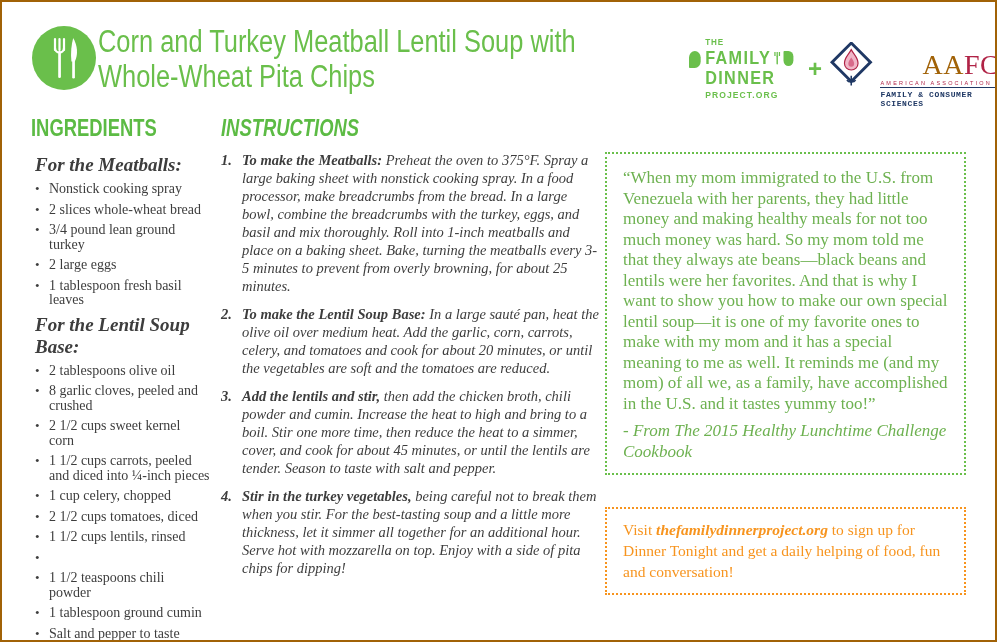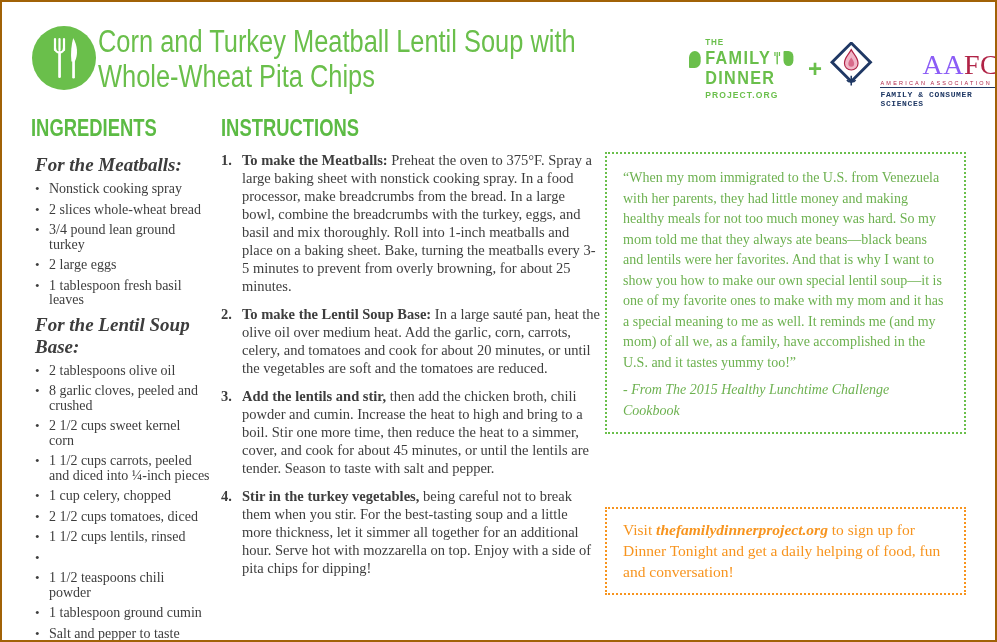--- a/index.html
+++ b/index.html
@@ -26,47 +26,47 @@
   .fdp-the { font-size:9px; letter-spacing:1px; margin-bottom:2px; }
   .fdp-big { font-size:18px; letter-spacing:1.5px; margin-bottom:2px; display:flex; align-items:center; gap:3px; }
   .fdp-proj { font-size:9.5px; letter-spacing:1.2px; margin-top:1px; }
   .fdp-closequote { width:11px; height:15px; background:#6abf4b; border-radius:1px 6px 6px 6px; }
   .plus { position:absolute; left:806px; top:53px; color:#6abf4b;
           font-family:"Liberation Sans", sans-serif; font-weight:700; font-size:24px; }
   
   .aafcs { position:absolute; left:824px; top:40px; display:flex; align-items:flex-start; gap:2px; }
   .aafcs-text { display:flex; flex-direction:column; margin-top:10px; }
   .aafcs-acro { font-family:"Liberation Serif", serif; font-size:28px; line-height:26px; letter-spacing:.5px; }
-  .aafcs-aa { color:#8b5cf6;margin-left:44px; } .aafcs-fcs { color:#b02346; }
+  .aafcs-aa { color:#a16207;margin-left:44px; } .aafcs-fcs { color:#b02346; }
   .aafcs-line1 { color:#b02346; font-family:"Liberation Sans", sans-serif; font-size:5.5px; letter-spacing:2.2px; margin:2px 0 1px 2px; }
   .aafcs-line2 { color:#1f3864; font-family:Liberation Mono, monospace; font-weight:700; font-size:8px; letter-spacing:.6px;
                  border-top:1px solid #1f3864; padding-top:1.5px; margin-left:2px; }
   
   .col-header {
     font-family:"Liberation Sans", sans-serif; font-weight:700; font-size:23px; color:#5cbb44;
     transform:scaleX(0.8); transform-origin:left top; display:inline-block; white-space:nowrap;
     margin-bottom:9px;
   }
   
   .ingredients { position:absolute; left:29px; top:113px; width:196px; }
   .ing-section-title { font-weight:700; font-style:italic; font-size:19px; margin:3px 0 6px 4px; }
   .ing-list { list-style:none; }
   .ing-item { display:flex; margin-bottom:6px; }
   .blt { width:14px; flex:0 0 14px; font-size:13px; line-height:14.5px; padding-left:4px; }
   .itx { font-size:14px; line-height:14.5px; white-space:pre-line; padding-left:4px; }
   
-  .instructions { position:absolute; left:219px; top:113px; width:380px; }
+  .instructions { position:absolute; left:219px; top:113px; width:380px;font-style:italic; }
   .step { display:flex; margin-bottom:10px; }
   .num { flex:0 0 21px; font-weight:700; font-size:14.5px; line-height:18px; }
   .stx { font-size:14.5px; line-height:18px; }
   
   .quote-box {
     position:absolute; left:603px; top:150px; width:361px;
     border:2px dotted #6abf4b; padding:14px 15px 11px 16px;
-    color:#6db150; font-size:14px; line-height:20.5px;
+    color:#6db150; font-size:17px; line-height:20.5px;
   }
   .quote-attr { font-style:italic; margin-top:7px; }
   .cta-box {
     position:absolute; left:603px; top:505px; width:361px;
     border:2px dotted #f7941e; padding:10px 15px 11px 16px;
     color:#f7941e; font-size:15.5px; line-height:21px;
   }
   .cta-box a, .cta-link { color:#f7941e; font-weight:700; text-decoration:none; cursor:pointer;font-style:italic; }
 </style>
 </head>

